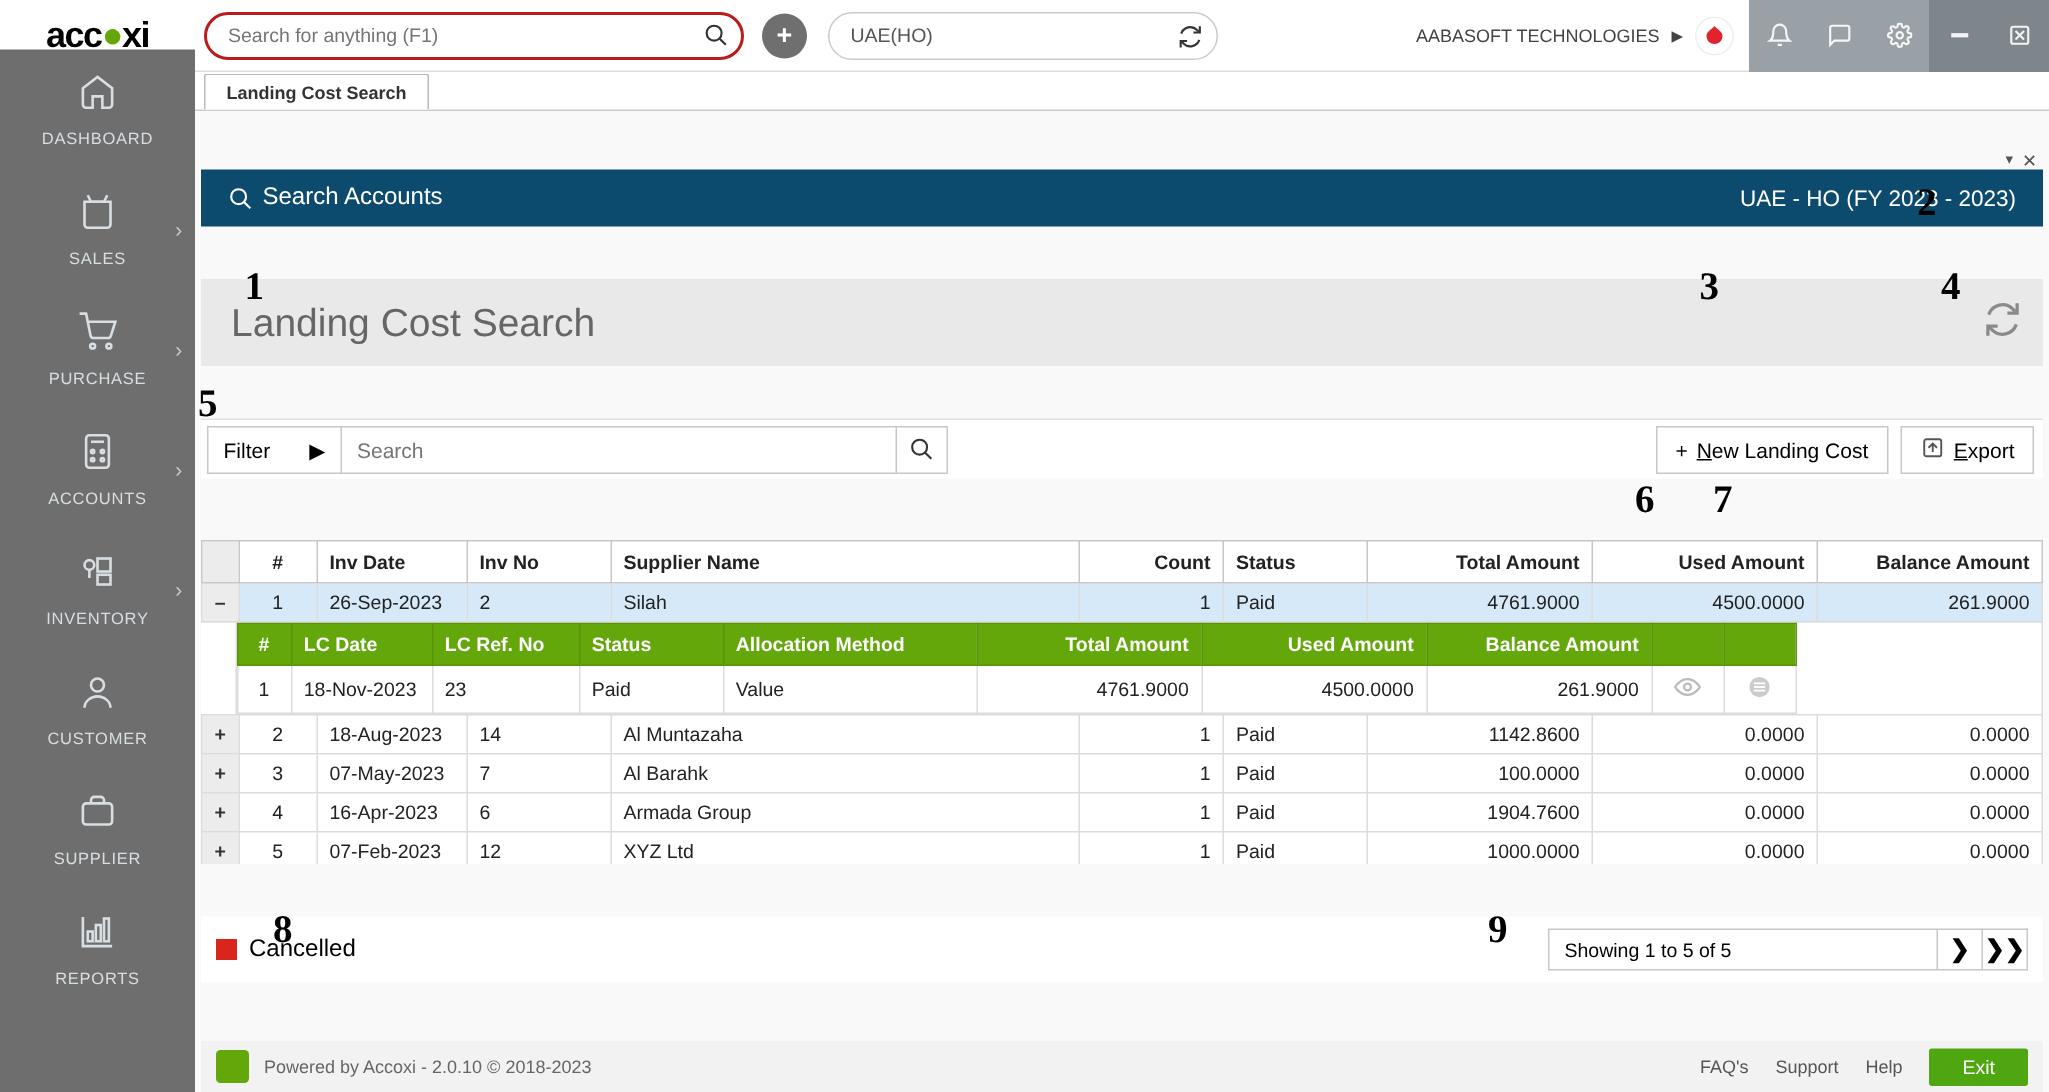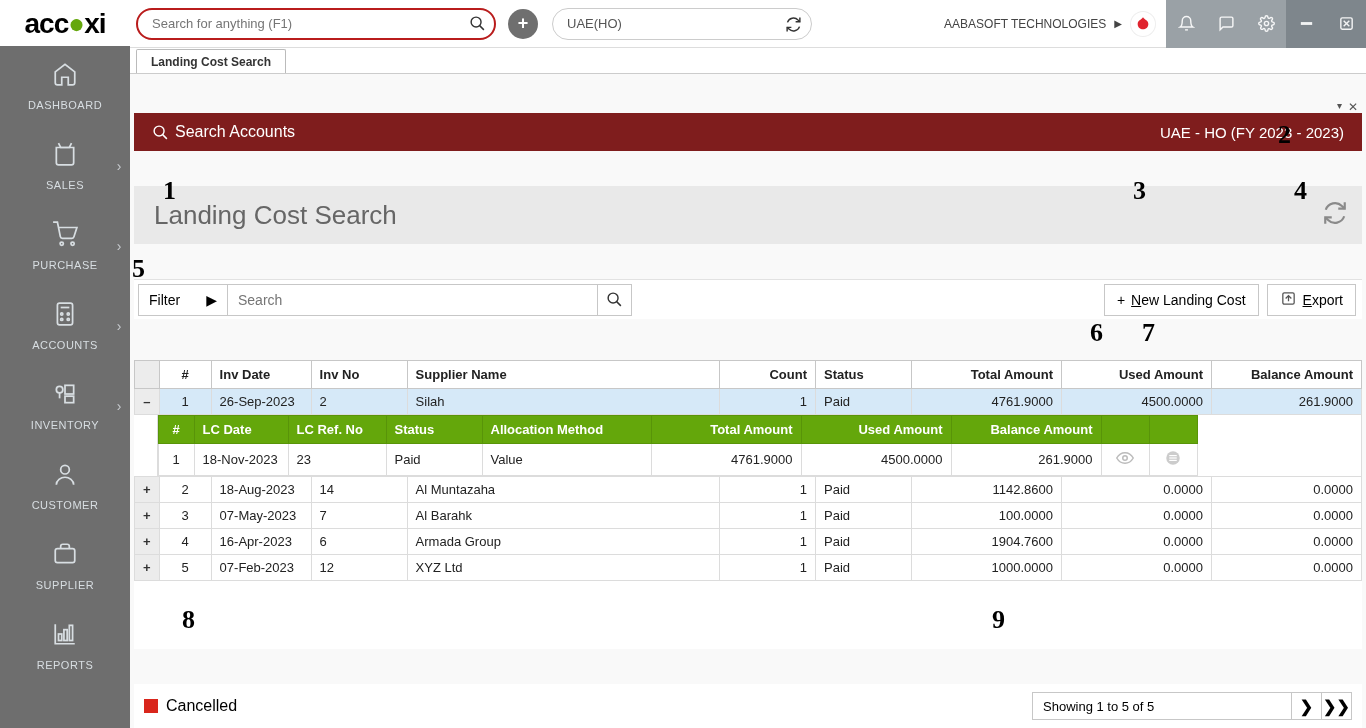--- a/index.html
+++ b/index.html
@@ -1,53 +1,53 @@
 <!DOCTYPE html>
 <html><head>
 <meta charset="utf-8">
 <style>
 * { margin:0; padding:0; box-sizing:border-box; font-family:"Segoe UI",Arial,sans-serif; }
 body { width:1366px; height:728px; overflow:hidden; background:#f5f5f5; position:relative; }
 
 
 .topbar { height:48px; display:flex; align-items:center; background:#fff; border-bottom:1px solid #ddd; }
-.logo { width:130px; display:flex; align-items:center; justify-content:center; font-weight:900; font-size:28px; letter-spacing:-1px; }
+.logo { width:130px; display:flex; align-items:center; justify-content:center; font-weight:900; font-size:24px; letter-spacing:-1px; }
 .logo .o { color:#64a70b; }
 .searchwrap { flex:0 0 360px; position:relative; margin-left:6px; }
 .searchwrap input { width:100%; height:32px; border:2px solid #b91c1c; border-radius:16px; padding:0 36px 0 14px; font-size:13px; color:#888; background:#fff; }
 .searchwrap .sicon { position:absolute; right:10px; top:7px; color:#333; }
 .plusbtn { width:30px; height:30px; border-radius:50%; background:#6f6f6f; color:#fff; display:flex; align-items:center; justify-content:center; margin-left:12px; font-size:18px; font-weight:bold; }
 .locwrap { flex:0 0 260px; position:relative; margin-left:14px; }
 .locwrap .locbox { height:32px; border:1px solid #ccc; border-radius:16px; padding:0 36px 0 14px; font-size:13px; color:#555; display:flex; align-items:center; background:#fff; }
 .locwrap .sync { position:absolute; right:10px; top:8px; color:#333; }
 .spacer { flex:1; }
 .company { font-size:12px; color:#444; margin-right:8px; }
 .caret-r { font-size:10px; color:#444; margin-right:8px; }
 .redbird { width:26px; height:26px; border-radius:50%; background:#fff; display:flex; align-items:center; justify-content:center; margin-right:10px; box-shadow:inset 0 0 0 1px #eee; }
 .tb-iconbox { width:40px; height:48px; background:#9aa1a6; display:flex; align-items:center; justify-content:center; color:#fff; }
 .tb-iconbox.dark { background:#7e868c; }
 .tb-iconbox svg,.tb-iconbox span { opacity:0.9; }
 
 
-.sidebar { position:absolute; top:46px; left:0; bottom:0; width:130px; background:#6e6e6e; color:#d8dee2; }
+.sidebar { position:absolute; top:33px; left:0; bottom:0; width:130px; background:#6e6e6e; color:#d8dee2; }
 .navitem { height:80px; display:flex; flex-direction:column; align-items:center; justify-content:center; font-size:11px; letter-spacing:0.5px; cursor:pointer; position:relative; }
 .navitem .navicon { font-size:24px; margin-bottom:6px; }
 .navitem.arrow::after { content:"\203A"; position:absolute; right:8px; top:50%; transform:translateY(-50%); color:#c8ccd0; font-size:14px; }
 
 
 .main { position:absolute; left:130px; top:48px; right:0; bottom:0; background:#f9f9f9; display:flex; flex-direction:column;gap:35px; }
 
 
 .tabstrip { height:26px; border-bottom:1px solid #ccc; display:flex; align-items:flex-end; background:#fff; }
 .tab { height:24px; padding:0 14px; border:1px solid #bbb; border-bottom:none; background:#fff; border-radius:2px 2px 0 0; margin-left:6px; font-size:12px; font-weight:bold; color:#333; display:flex; align-items:center; }
 .tabstrip .pinmini { position:absolute; right:24px; top:52px; font-size:10px; color:#555; }
 .tabstrip .closemini { position:absolute; right:8px; top:52px; font-size:12px; color:#555; }
 
 
-.greenband { height:38px; background:#7f1d1d; color:#fff; display:flex; align-items:center; padding:0 18px; margin:4px 4px 0 4px; }
+.greenband { height:38px; background:#0c4a6e; color:#fff; display:flex; align-items:center; padding:0 18px; margin:4px 4px 0 4px; }
 .greenband .sa { display:flex; align-items:center; gap:6px; font-size:16px; }
 .greenband .fy { margin-left:auto; font-size:15px; }
 
 
 .titlerow { height:58px; display:flex; align-items:center; padding:0 20px; margin:0 4px; background:#e9e9e9; position:relative; }
 .titlerow h1 { font-weight:300; font-size:26px; color:#666; }
 .refreshbtn { position:absolute; right:14px; top:14px; color:#8a8a8a; }
 
 
 .filterrow { height:40px; display:flex; align-items:center; padding:6px 6px 6px 4px; background:#fff; margin:0 4px; border-top:1px solid #e2e2e2; }
@@ -434,20 +434,30 @@
     <span>Cancelled</span>
     <div class="pagewrap">
       <div class="pagetxt">
           <span>Showing 1 to 5 of 5</span>
         </div>
       <div class="pagebtn">❯</div>
       <div class="pagebtn">❯❯</div>
     </div>
   </div>
 
+  <div class="footer">
+    <div class="fl"></div>
+    <span>Powered by Accoxi - 2.0.10 © 2018-2023</span>
+    <div class="links">
+      <span>FAQ's</span>
+      <span>Support</span>
+      <span>Help</span>
+    </div>
+    <button class="exitbtn">Exit</button>
+  </div>
 </div>
 
 <div class="callout" style="left:163px; top:176px">1</div>
 <div class="callout" style="left:1278px; top:120px">2</div>
 <div class="callout" style="left:1133px; top:176px">3</div>
 <div class="callout" style="left:1294px; top:176px">4</div>
 <div class="callout" style="left:132px; top:254px">5</div>
 <div class="callout" style="left:1090px; top:318px">6</div>
 <div class="callout" style="left:1142px; top:318px">7</div>
 <div class="callout" style="left:182px; top:605px">8</div>

